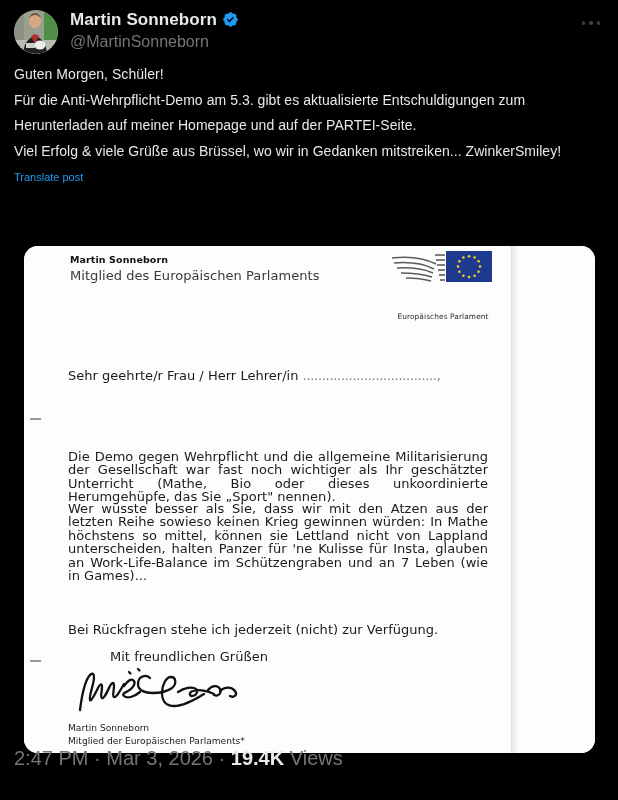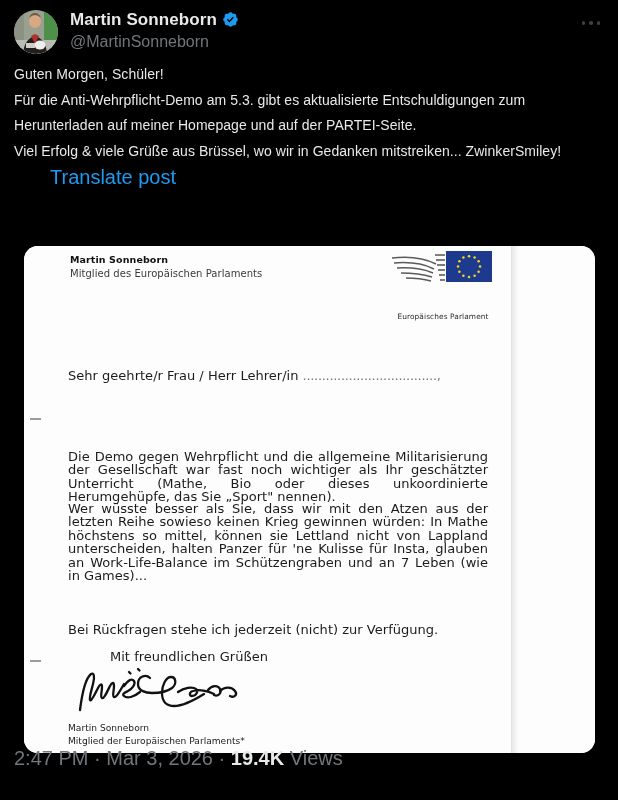--- a/index.html
+++ b/index.html
@@ -77,23 +77,22 @@
     padding: 6px 14px 0 14px;
     color: #e7e9ea;
     font-size: 14px;
     line-height: 25.5px;
     letter-spacing: 0.05px;
     white-space: pre-wrap;
   }
   .translate {
     padding: 3px 14px 0 14px;
     color: #1d9bf0;
-    font-size: 20px;
+    font-size: 11px;
     line-height: 21px;
-    margin-left: 36px;
   }
 
   
   .media-card {
     position: absolute;
     left: 24px;
     top: 246px;
     width: 571px;
     height: 507px;
     border-radius: 14px;
@@ -128,21 +127,21 @@
     position: absolute;
     left: 46px; top: 8px;
   }
   .doc-head-name {
     font-size: 9.5px;
     font-weight: bold;
     color: #111;
     letter-spacing: 0.1px;
   }
   .doc-head-sub {
-    font-size: 10px;
+    font-size: 13px;
     color: #3a3a3a;
     margin-top: 2.5px;
     letter-spacing: 0.05px;
   }
 
   .ep-logo {
     position: absolute;
     left: 364px;
     top: 3px;
     width: 110px;

